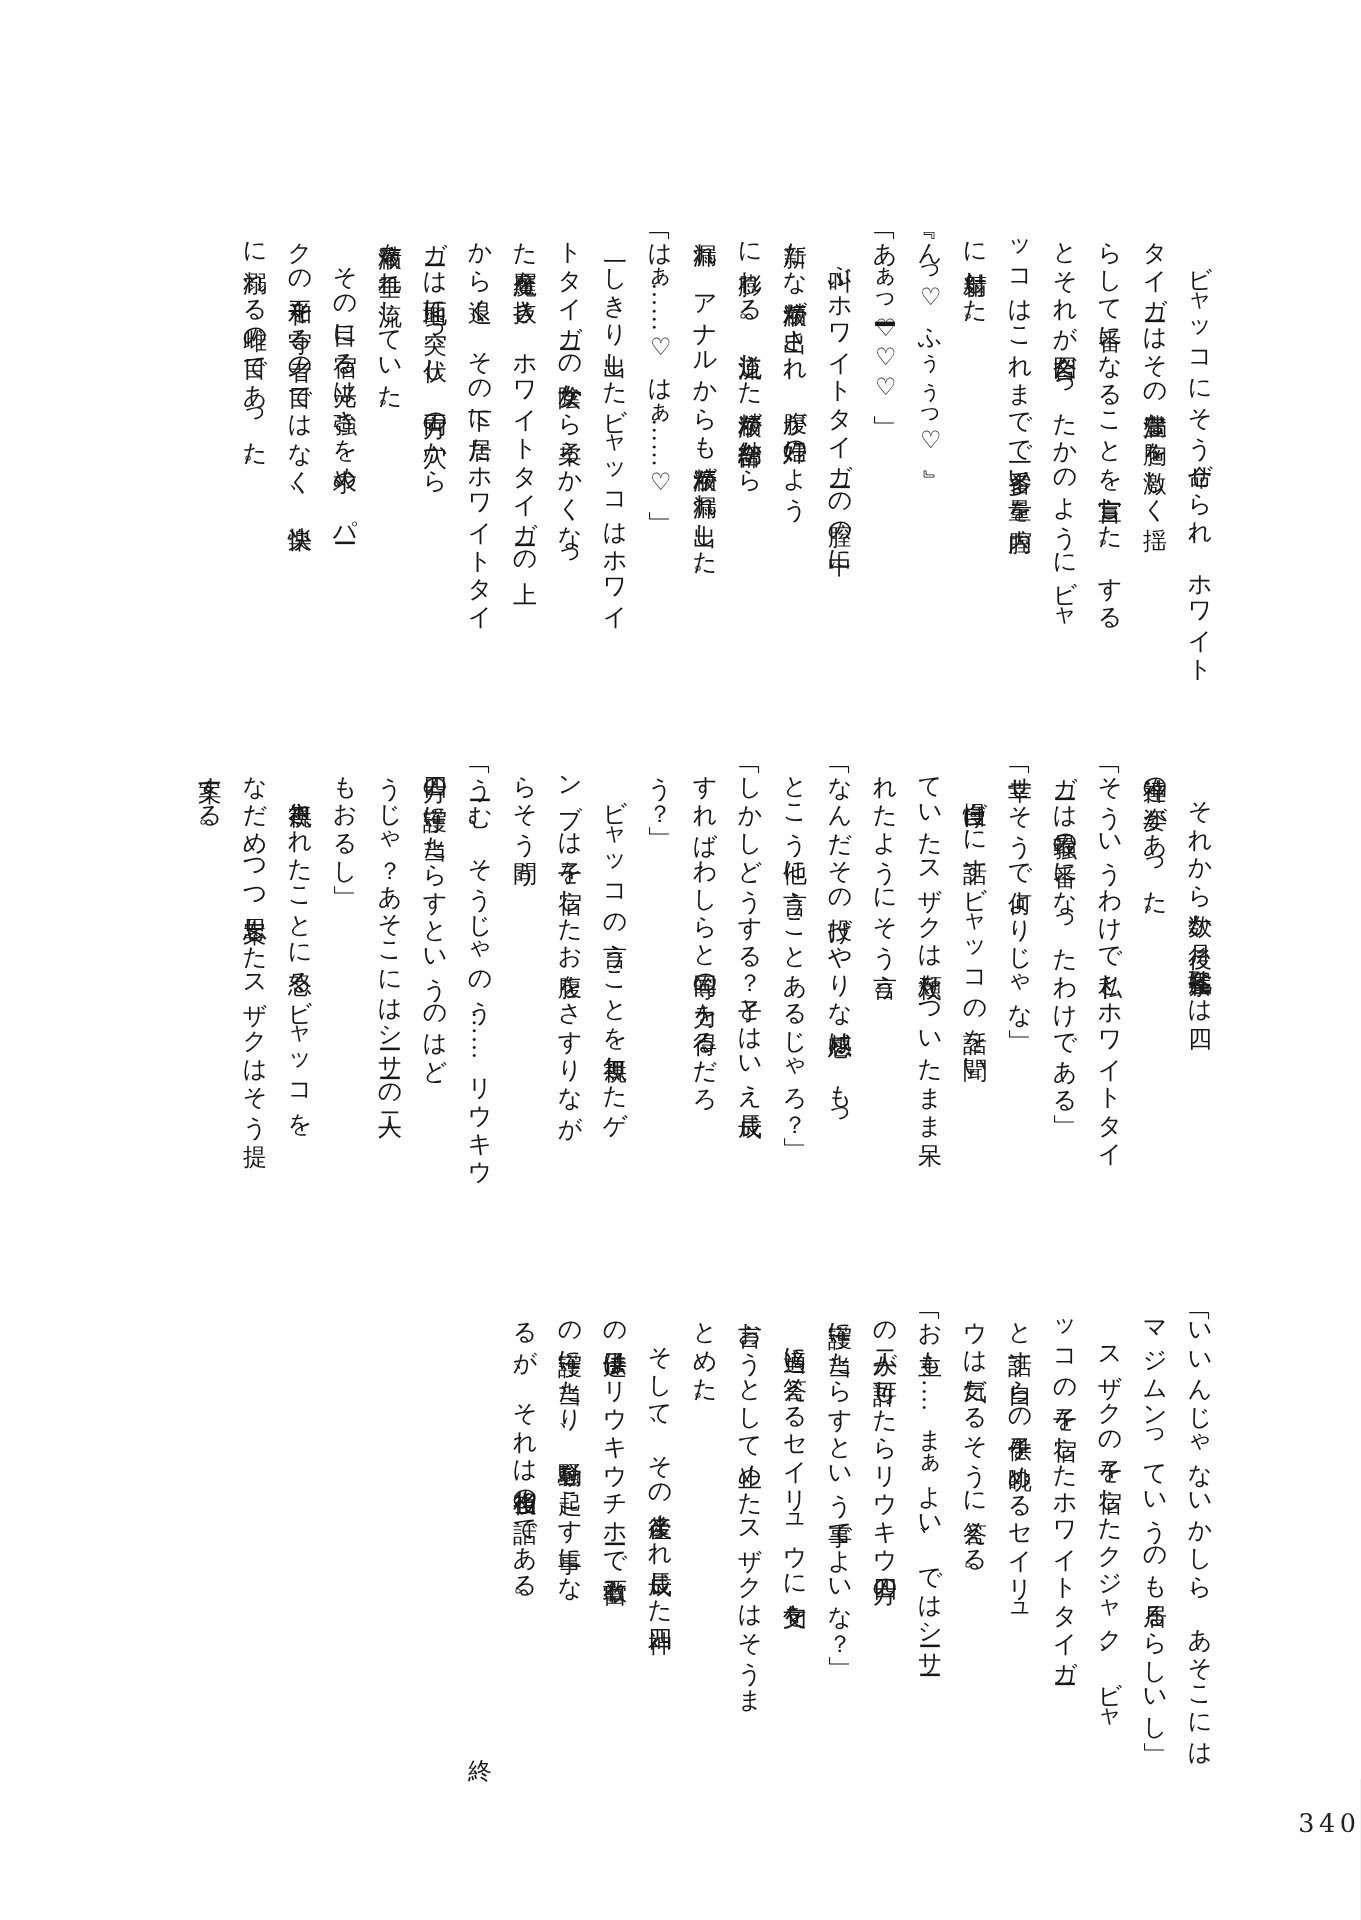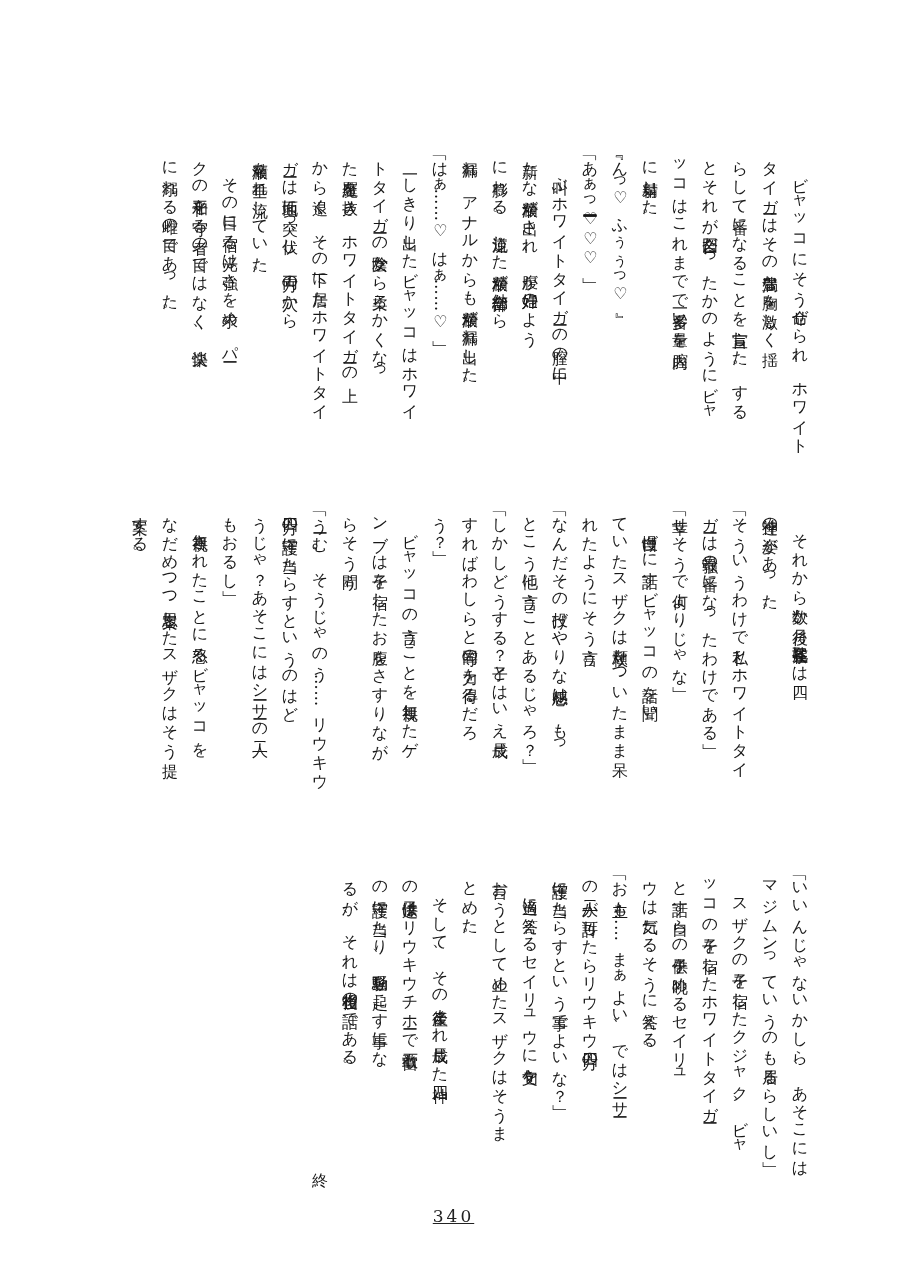--- a/index.html
+++ b/index.html
@@ -35,25 +35,24 @@
   .section-middle { top: 506px; height: 312px; }
   .section-bottom { top: 870px; height: 290px; }
   .end-mark {
     text-align: end;   
   }
   .page-number {
     position: absolute;
     top: 1206px;
     left: 0;
     right: 0;
-    text-align: center;
+    text-align: right;
     font-size: 17px;
     letter-spacing: 3px;
     color: #222222;
-    text-decoration: underline;
   }
 </style>
 </head>
 <body>
 
 <div class="page">
 
   <section class="text-block section-top">
       <p>　ビャッコにそう命ぜられ、ホワイト</p>
       <p>タイガーはその豊満な胸を激しく揺</p>

